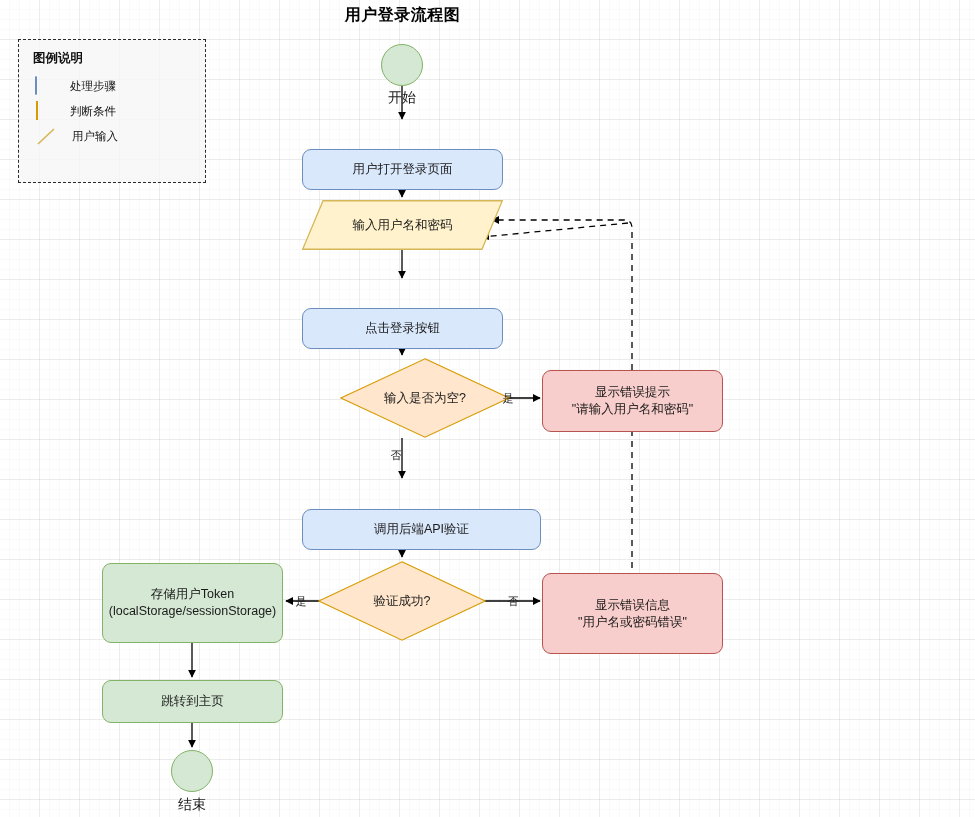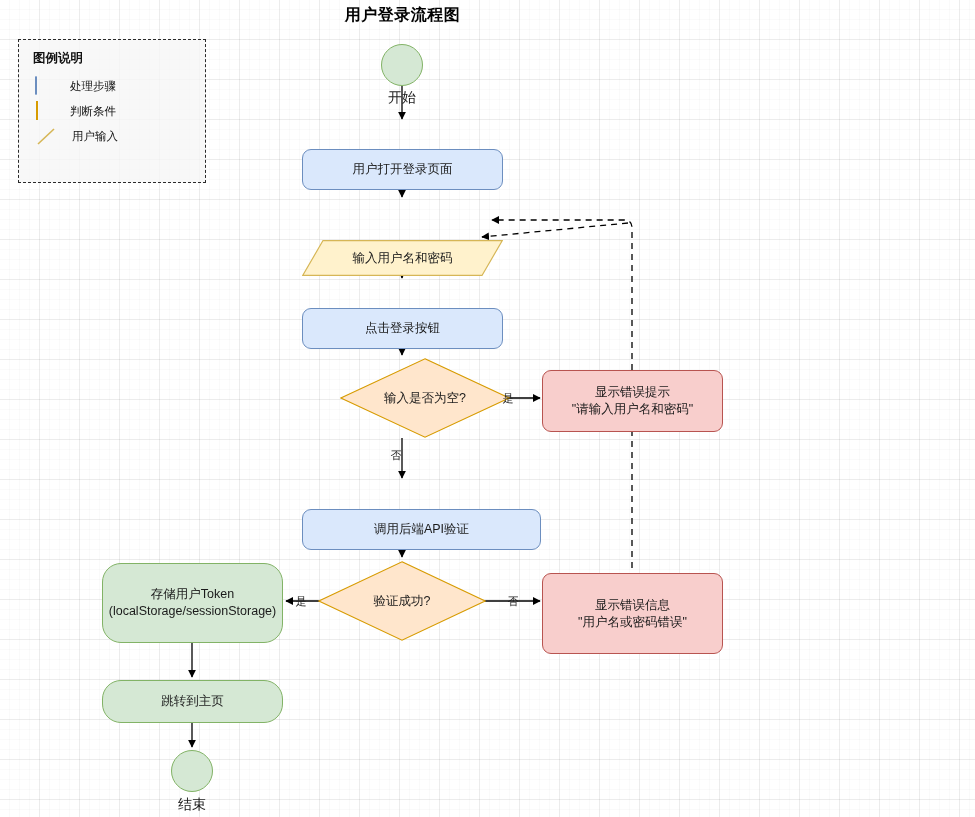--- a/index.html
+++ b/index.html
@@ -47,21 +47,21 @@
   }
   .node-process {
     background: #dae8fc;
     border: 1px solid #6c8ebf;
     border-radius: 9px;
     margin-top: 28px;
   }
   .node-success {
     background: #d5e8d4;
     border: 1px solid #82b366;
-    border-radius: 19px;
+    border-radius: 9px;
   }
   .node-error {
     background: #f8cecc;
     border: 1px solid #b85450;
     border-radius: 9px;
   }
   .node-terminal {
     background: #d5e8d4;
     border: 1px solid #82b366;
     border-radius: 50%;
@@ -248,21 +248,21 @@
     <path d="M 632 601 L 632 228 Q 632 220 624 220 L 492 220" fill="none" stroke="#000" stroke-width="1.3" stroke-dasharray="6,5" marker-end="url(#arrow)"></path>
 
     <path d="M 628 223 L 482 237" fill="none" stroke="#000" stroke-width="1.3" stroke-dasharray="6,5" marker-end="url(#arrow)"></path>
   </svg>
 
   <div class="node node-terminal" style="left:381px; top:44px; width:42px; height:42px;"></div>
   <div class="terminal-label" style="left:372px; top:89px; width:60px;">开始</div>
 
   <div class="node node-process" style="left:302px; top:121px; width:201px; height:41px;">用户打开登录页面</div>
 
-  <div class="io-wrap" style="left:302px; top:200px; width:201px; height:36px;margin-top:40px;">
+  <div class="io-wrap" style="left:302px; top:200px; width:201px; height:50px;">
     <svg class="io-shape" viewBox="0 0 201 41" preserveAspectRatio="none">
       <polygon points="21,0.7 200.3,0.7 180,40.3 0.7,40.3" fill="#fff2cc" stroke="#d6b656" stroke-width="1.2"></polygon>
     </svg>
     <div class="io-label">输入用户名和密码</div>
   </div>
 
   <div class="node node-process" style="left:302px; top:280px; width:201px; height:41px;">点击登录按钮</div>
 
   <div class="decision-wrap" style="left:340px; top:358px; width:170px; height:80px;">
     <svg class="io-shape" viewBox="0 0 170 80" preserveAspectRatio="none">

